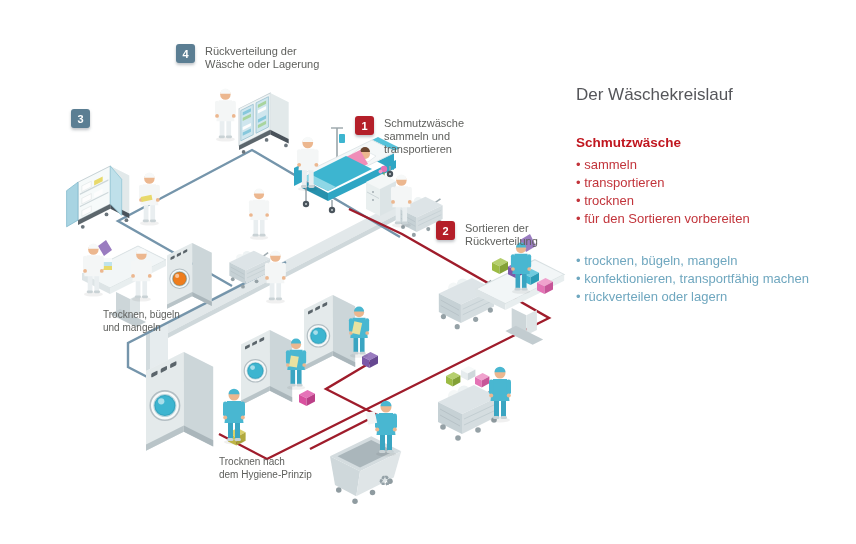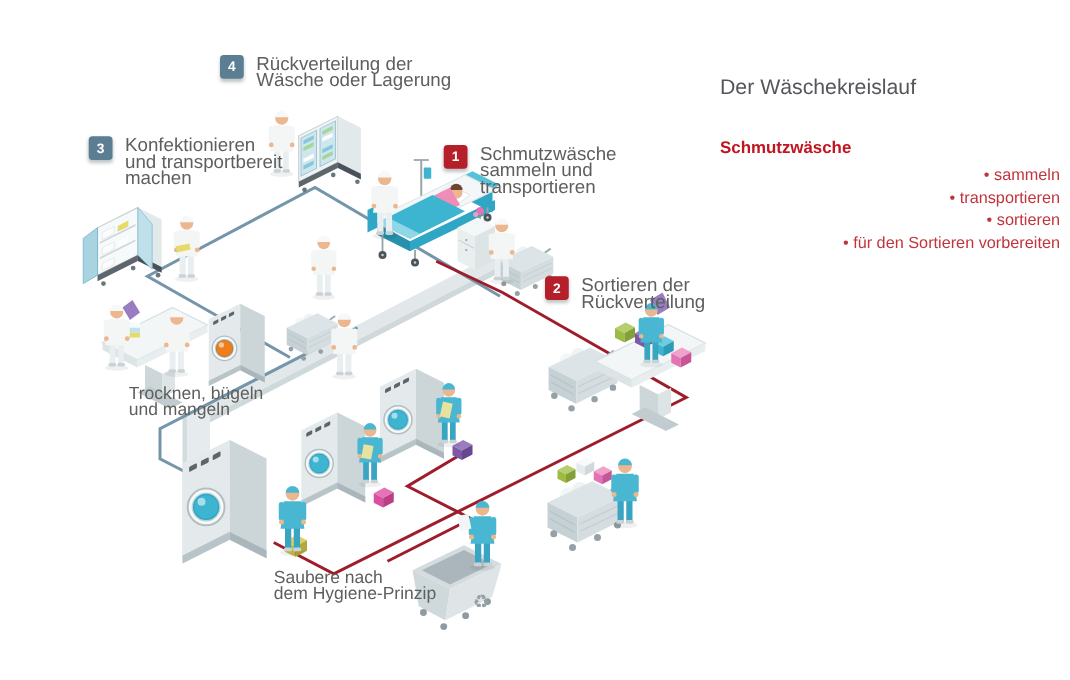--- a/index.html
+++ b/index.html
@@ -6,29 +6,29 @@
   #stage{position:relative;width:856px;height:544px;background:#ffffff;overflow:hidden;
          font-family:"Liberation Sans","DejaVu Sans",sans-serif;}
   svg{position:absolute;left:0;top:0;}
   .callout{position:absolute;display:flex;align-items:flex-start;}
   .badge{width:19px;height:19px;border-radius:3px;flex:0 0 19px;
          display:flex;align-items:center;justify-content:center;
          color:#fff;font-size:11px;font-weight:bold;
          box-shadow:0 2px 3px rgba(90,100,110,.38);}
   .badge.red{background:#b41f29;}
   .badge.blue{background:#5b7e93;}
-  .callout .txt{margin-left:10px;padding-top:1px;font-size:15px;line-height:13px;
+  .callout .txt{margin-left:10px;padding-top:1px;font-size:11px;line-height:13px;
                 color:#5e5f5c;white-space:pre-line;}
-  .ann{position:absolute;font-size:14px;line-height:13px;color:#5e5f5c;white-space:pre-line;}
-  .legend{position:absolute;left:576px;top:60px;width:272px;}
+  .ann{position:absolute;font-size:10px;line-height:13px;color:#5e5f5c;white-space:pre-line;}
+  .legend{position:absolute;left:576px;top:85px;width:272px;}
   .legend .ltitle{font-size:17px;color:#55565a;margin:0 0 30px 0;font-weight:400;}
   .legend h3{margin:0 0 6px 0;font-size:13.5px;}
   .legend h3.dirty{color:#c0161f;}
   .legend h3.clean{color:#2e7e9d;}
-  .legend ul{list-style:none;margin:0 0 24px 0;padding:0;text-align:right;}
+  .legend ul{list-style:none;margin:0 0 24px 0;padding:0;}
   .legend li{font-size:13px;line-height:18px;}
   .legend li::before{content:"• ";}
   .legend ul.dirty li{color:#c2343b;}
   .legend ul.clean li{color:#6fa7bf;}
 </style>
 </head>
 <body>
 
 <div id="stage">
 
@@ -279,39 +279,41 @@
 sammeln und
 transportieren</span>
   </div>
   <div class="callout" style="left:436px;top:221px;">
     <span class="badge red">2</span>
     <span class="txt">Sortieren der
 Rückverteilung</span>
   </div>
   <div class="callout" style="left:71px;top:109px;">
     <span class="badge blue">3</span>
-    <span class="txt">Konfektionieren
-und transportbereit
-machen</span>
   </div>
   <div class="callout" style="left:176px;top:44px;">
     <span class="badge blue">4</span>
     <span class="txt">Rückverteilung der
 Wäsche oder Lagerung</span>
   </div>
 
   <div class="ann" style="left:103px;top:308px;">Trocknen, bügeln
 und mangeln</div>
-  <div class="ann" style="left:219px;top:455px;">Saubere nach
+  <div class="ann" style="left:219px;top:455px;">Trocknen nach
 dem Hygiene-Prinzip</div>
 
   <div class="legend">
     <p class="ltitle">Der Wäschekreislauf</p>
     <h3 class="dirty">Schmutzwäsche</h3>
     <ul class="dirty">
       <li>sammeln</li>
       <li>transportieren</li>
-      <li>sortieren</li>
+      <li>trocknen</li>
       <li>für den Sortieren vorbereiten</li>
     </ul>
+    <ul class="clean">
+      <li>trocknen, bügeln, mangeln</li>
+      <li>konfektionieren, transportfähig machen</li>
+      <li>rückverteilen oder lagern</li>
+    </ul>
   </div>
 
 </div>
 
 </body></html>

